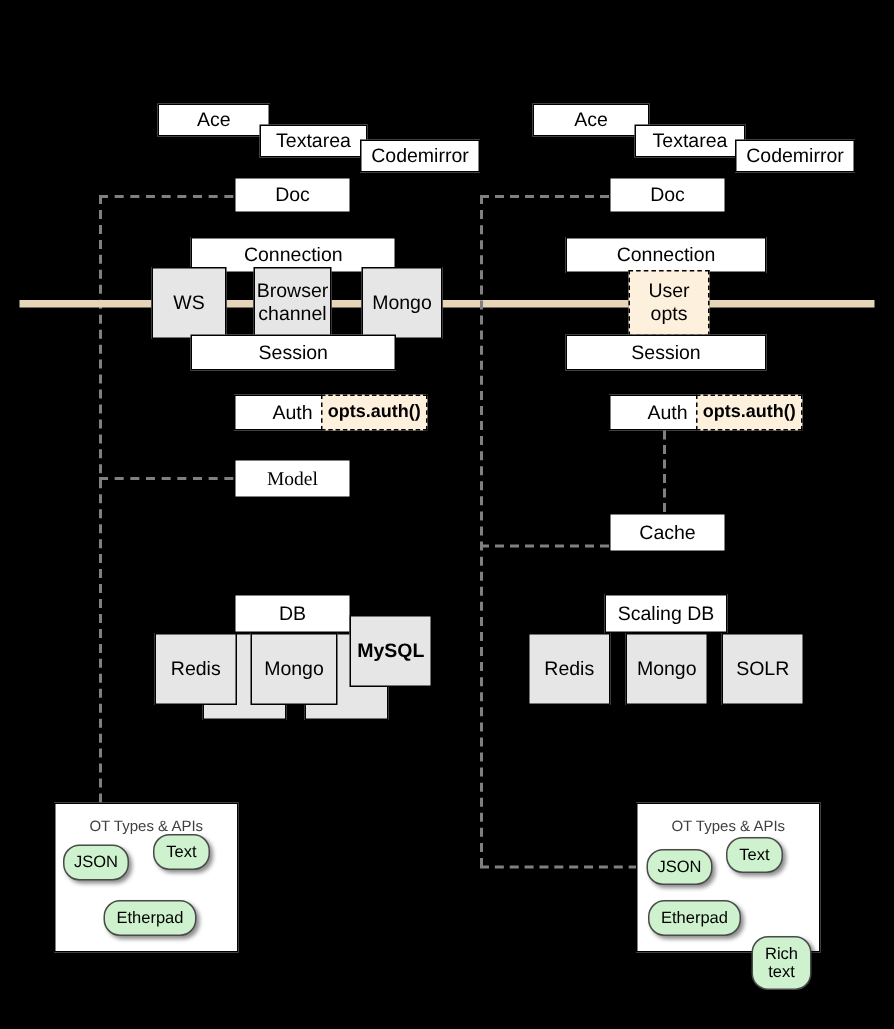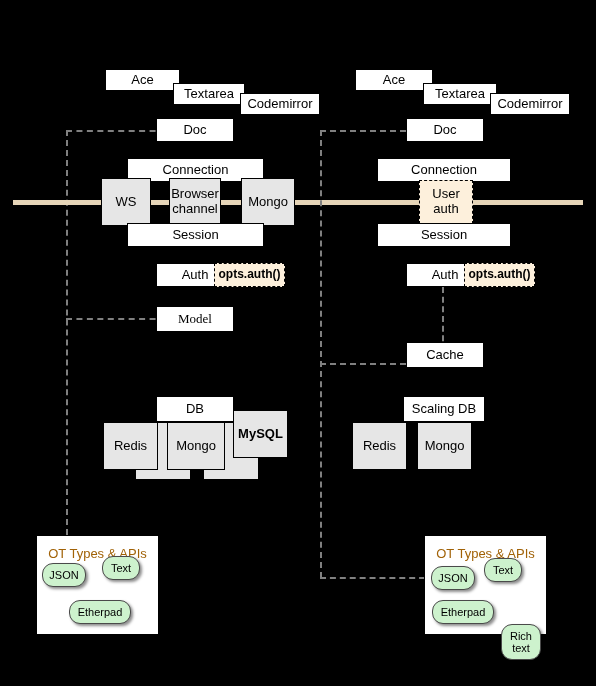--- a/index.html
+++ b/index.html
@@ -16,21 +16,21 @@
   
   .grey{background:#e6e6e6;border:1px solid #000000;}
   
   .cream{background:#fdf0dc;border:1px dashed #000000;}
   .cream-sm{background:#fdf0dc;border:1px dashed #000000;font-size:12px;font-weight:bold;}
 
   
   .panel{position:absolute;background:#ffffff;border:1px solid #000000;
          box-sizing:border-box;}
   .panel-title{position:absolute;width:100%;text-align:center;
-               font-size:13px;color:#a16207;top:10px;left:0;}
+               font-size:10px;color:#404040;top:10px;left:0;}
 
   
   .pill{position:absolute;box-sizing:border-box;background:#cdf2cd;
         border:1px solid #4a4a4a;border-radius:11px;
         display:flex;align-items:center;justify-content:center;
         text-align:center;font-size:11px;color:#000;line-height:1.1;
         box-shadow:2px 2px 3px rgba(0,0,0,0.45);}
   .tanseg{position:absolute;background:#e6d5b8;height:5px;}
 
   
@@ -95,35 +95,36 @@
 
   <div class="dashh" style="left:320px;top:130px;width:96px;"></div>
   <div class="dashv" style="left:320px;top:130px;height:448px;"></div>
   <div class="dashh" style="left:320px;top:363px;width:96px;"></div>
   <div class="dashh" style="left:320px;top:577px;width:115px;"></div>
 
   <div class="box white" style="left:406px;top:118px;width:78px;height:24px;">Doc</div>
 
   <div class="box white" style="left:377px;top:158px;width:134px;height:24px;">Connection</div>
 
-  <div class="box cream" style="left:419px;top:180px;width:54px;height:44px;flex-direction:column;">User auth</div>
+  <div class="box cream" style="left:419px;top:180px;width:54px;height:44px;flex-direction:column;">User opts</div>
 
   <div class="box white" style="left:377px;top:223px;width:134px;height:24px;">Session</div>
 
   <div class="box white" style="left:406px;top:263px;width:78px;height:24px;">Auth</div>
   <div class="box cream-sm" style="left:464px;top:263px;width:71px;height:24px;">opts.auth()</div>
 
   <div class="dashv" style="left:442px;top:287px;height:64px;"></div>
 
   <div class="box white" style="left:406px;top:342px;width:78px;height:26px;">Cache</div>
 
   <div class="box white" style="left:403px;top:396px;width:82px;height:26px;">Scaling DB</div>
 
   <div class="box grey" style="left:352px;top:422px;width:55px;height:48px;">Redis</div>
   <div class="box grey" style="left:417px;top:422px;width:55px;height:48px;">Mongo</div>
+  <div class="box grey" style="left:481px;top:422px;width:55px;height:48px;">SOLR</div>
 
   <div class="panel" style="left:424px;top:535px;width:123px;height:100px;">
     <div class="panel-title">OT Types &amp; APIs</div>
   </div>
   <div class="pill" style="left:431px;top:566px;width:44px;height:24px;">JSON</div>
   <div class="pill" style="left:484px;top:558px;width:38px;height:24px;">Text</div>
   <div class="pill" style="left:432px;top:600px;width:62px;height:24px;">Etherpad</div>
   <div class="pill" style="left:501px;top:588px;width:40px;height:36px;flex-direction:column;margin-top:36px;">Rich text</div>
 
 </div>

